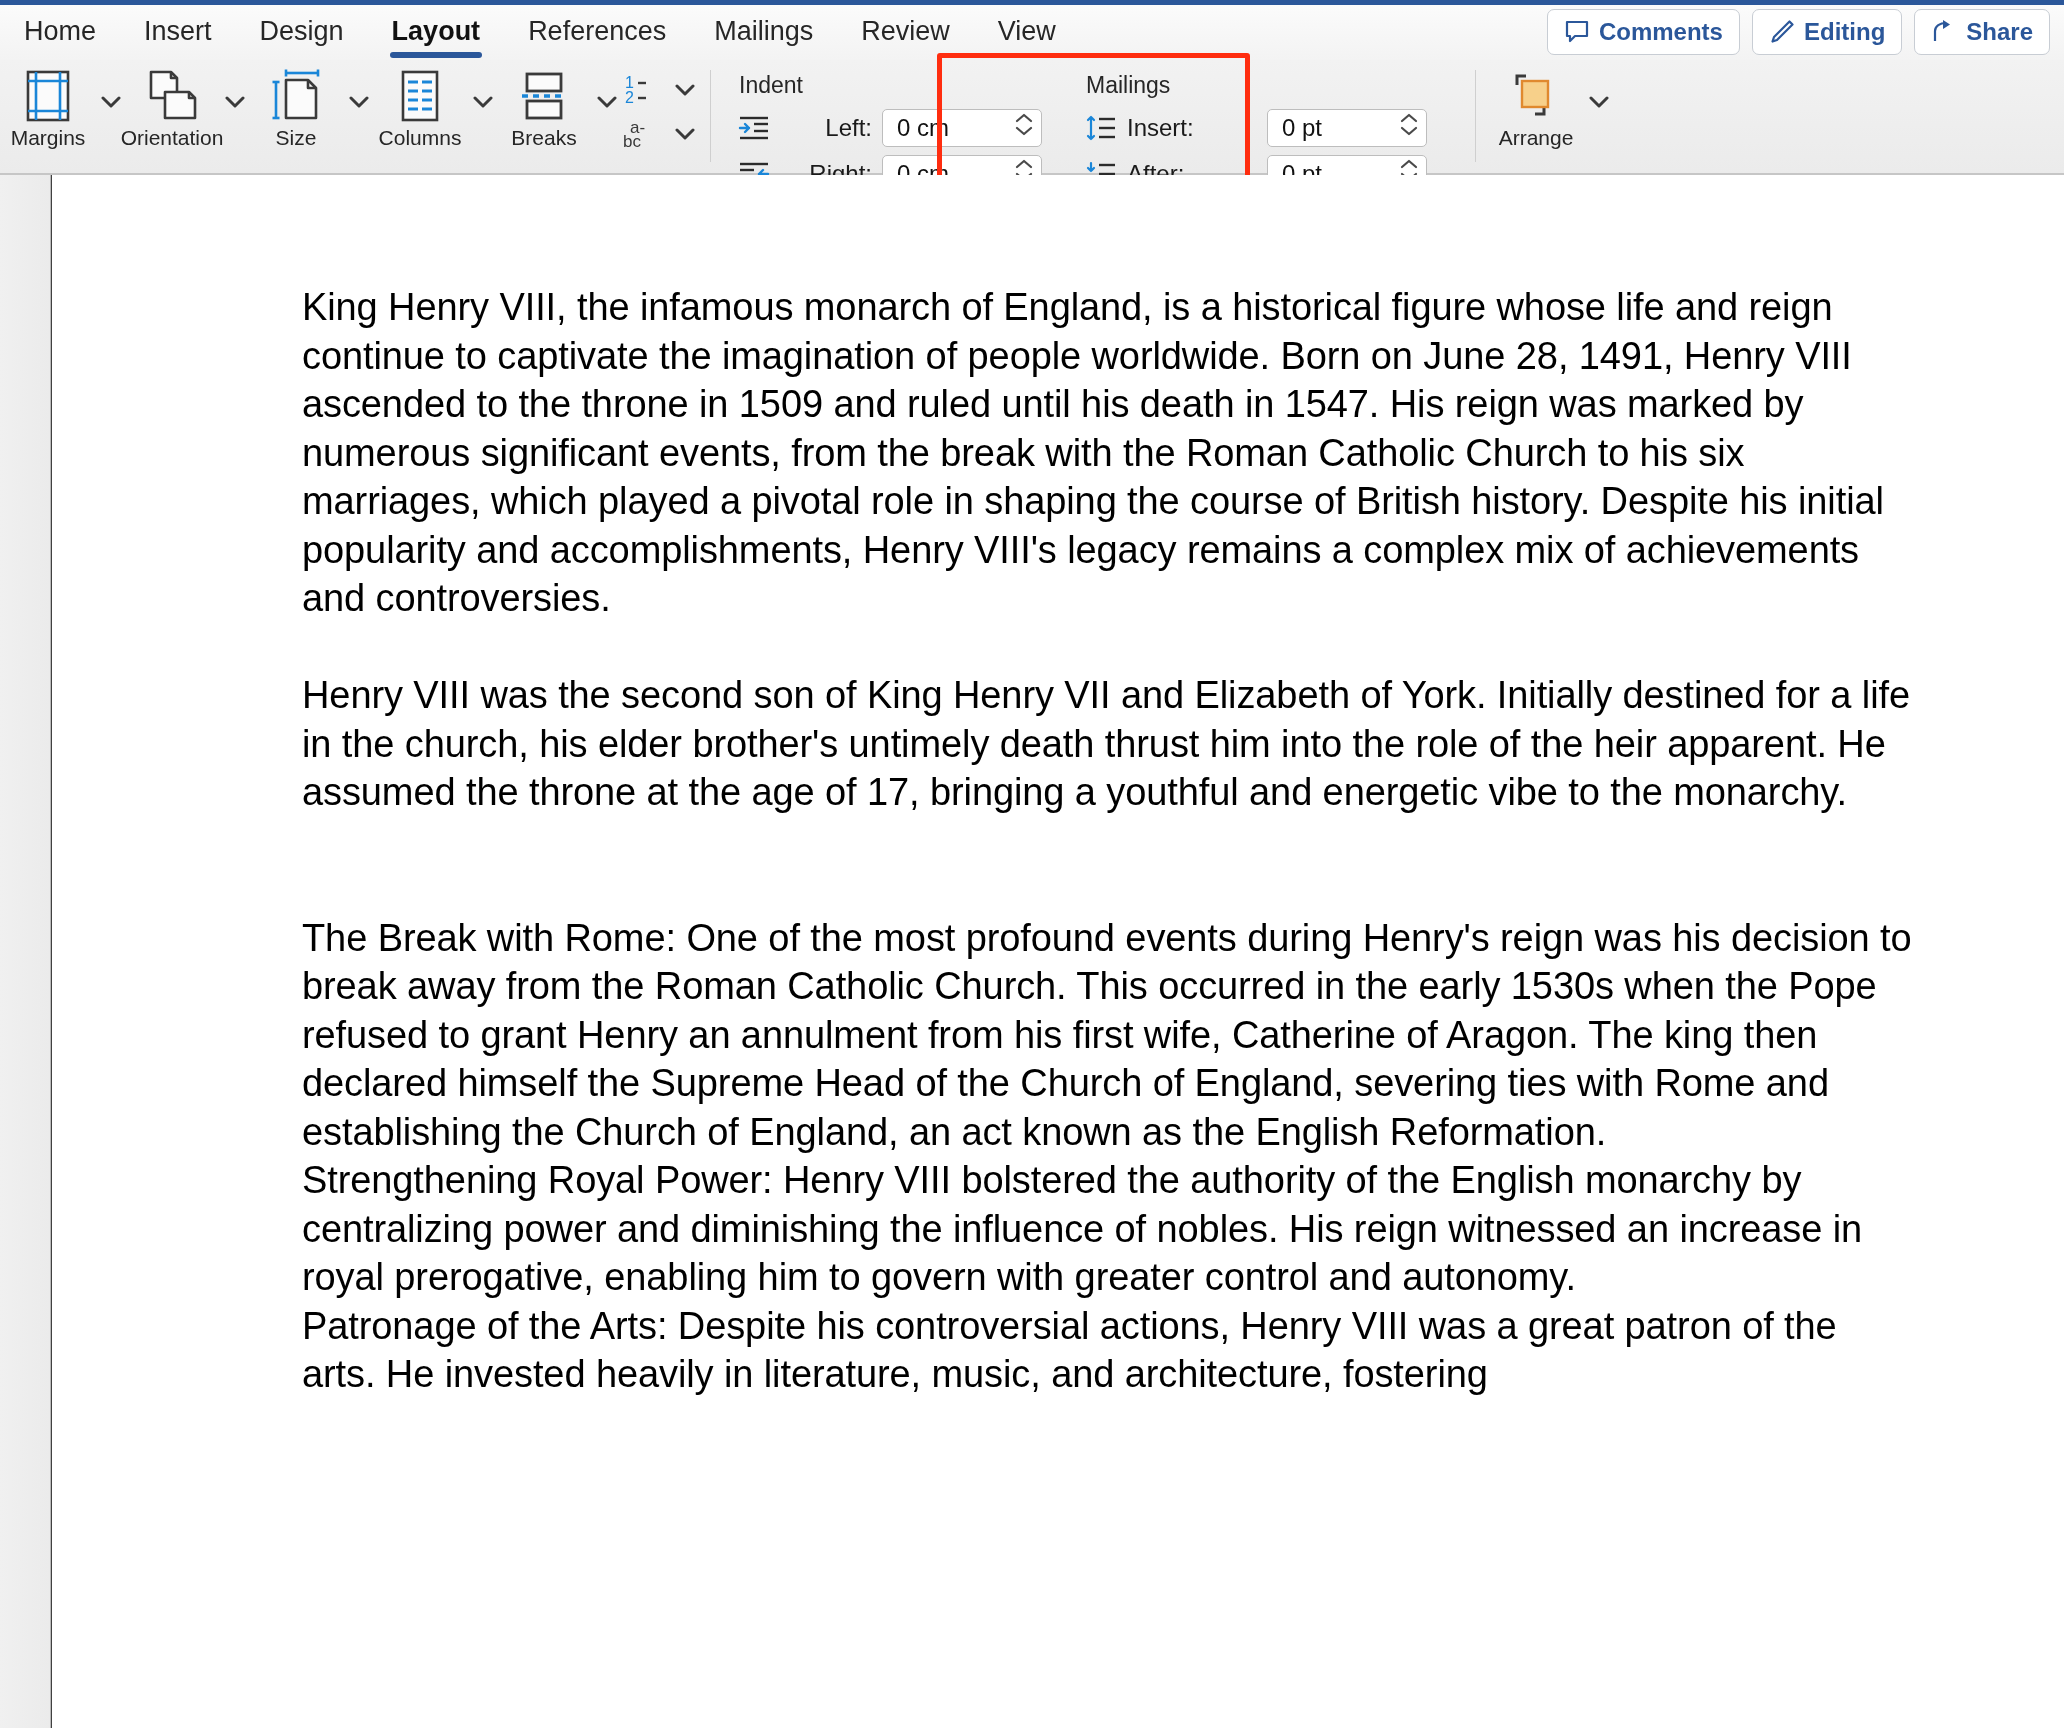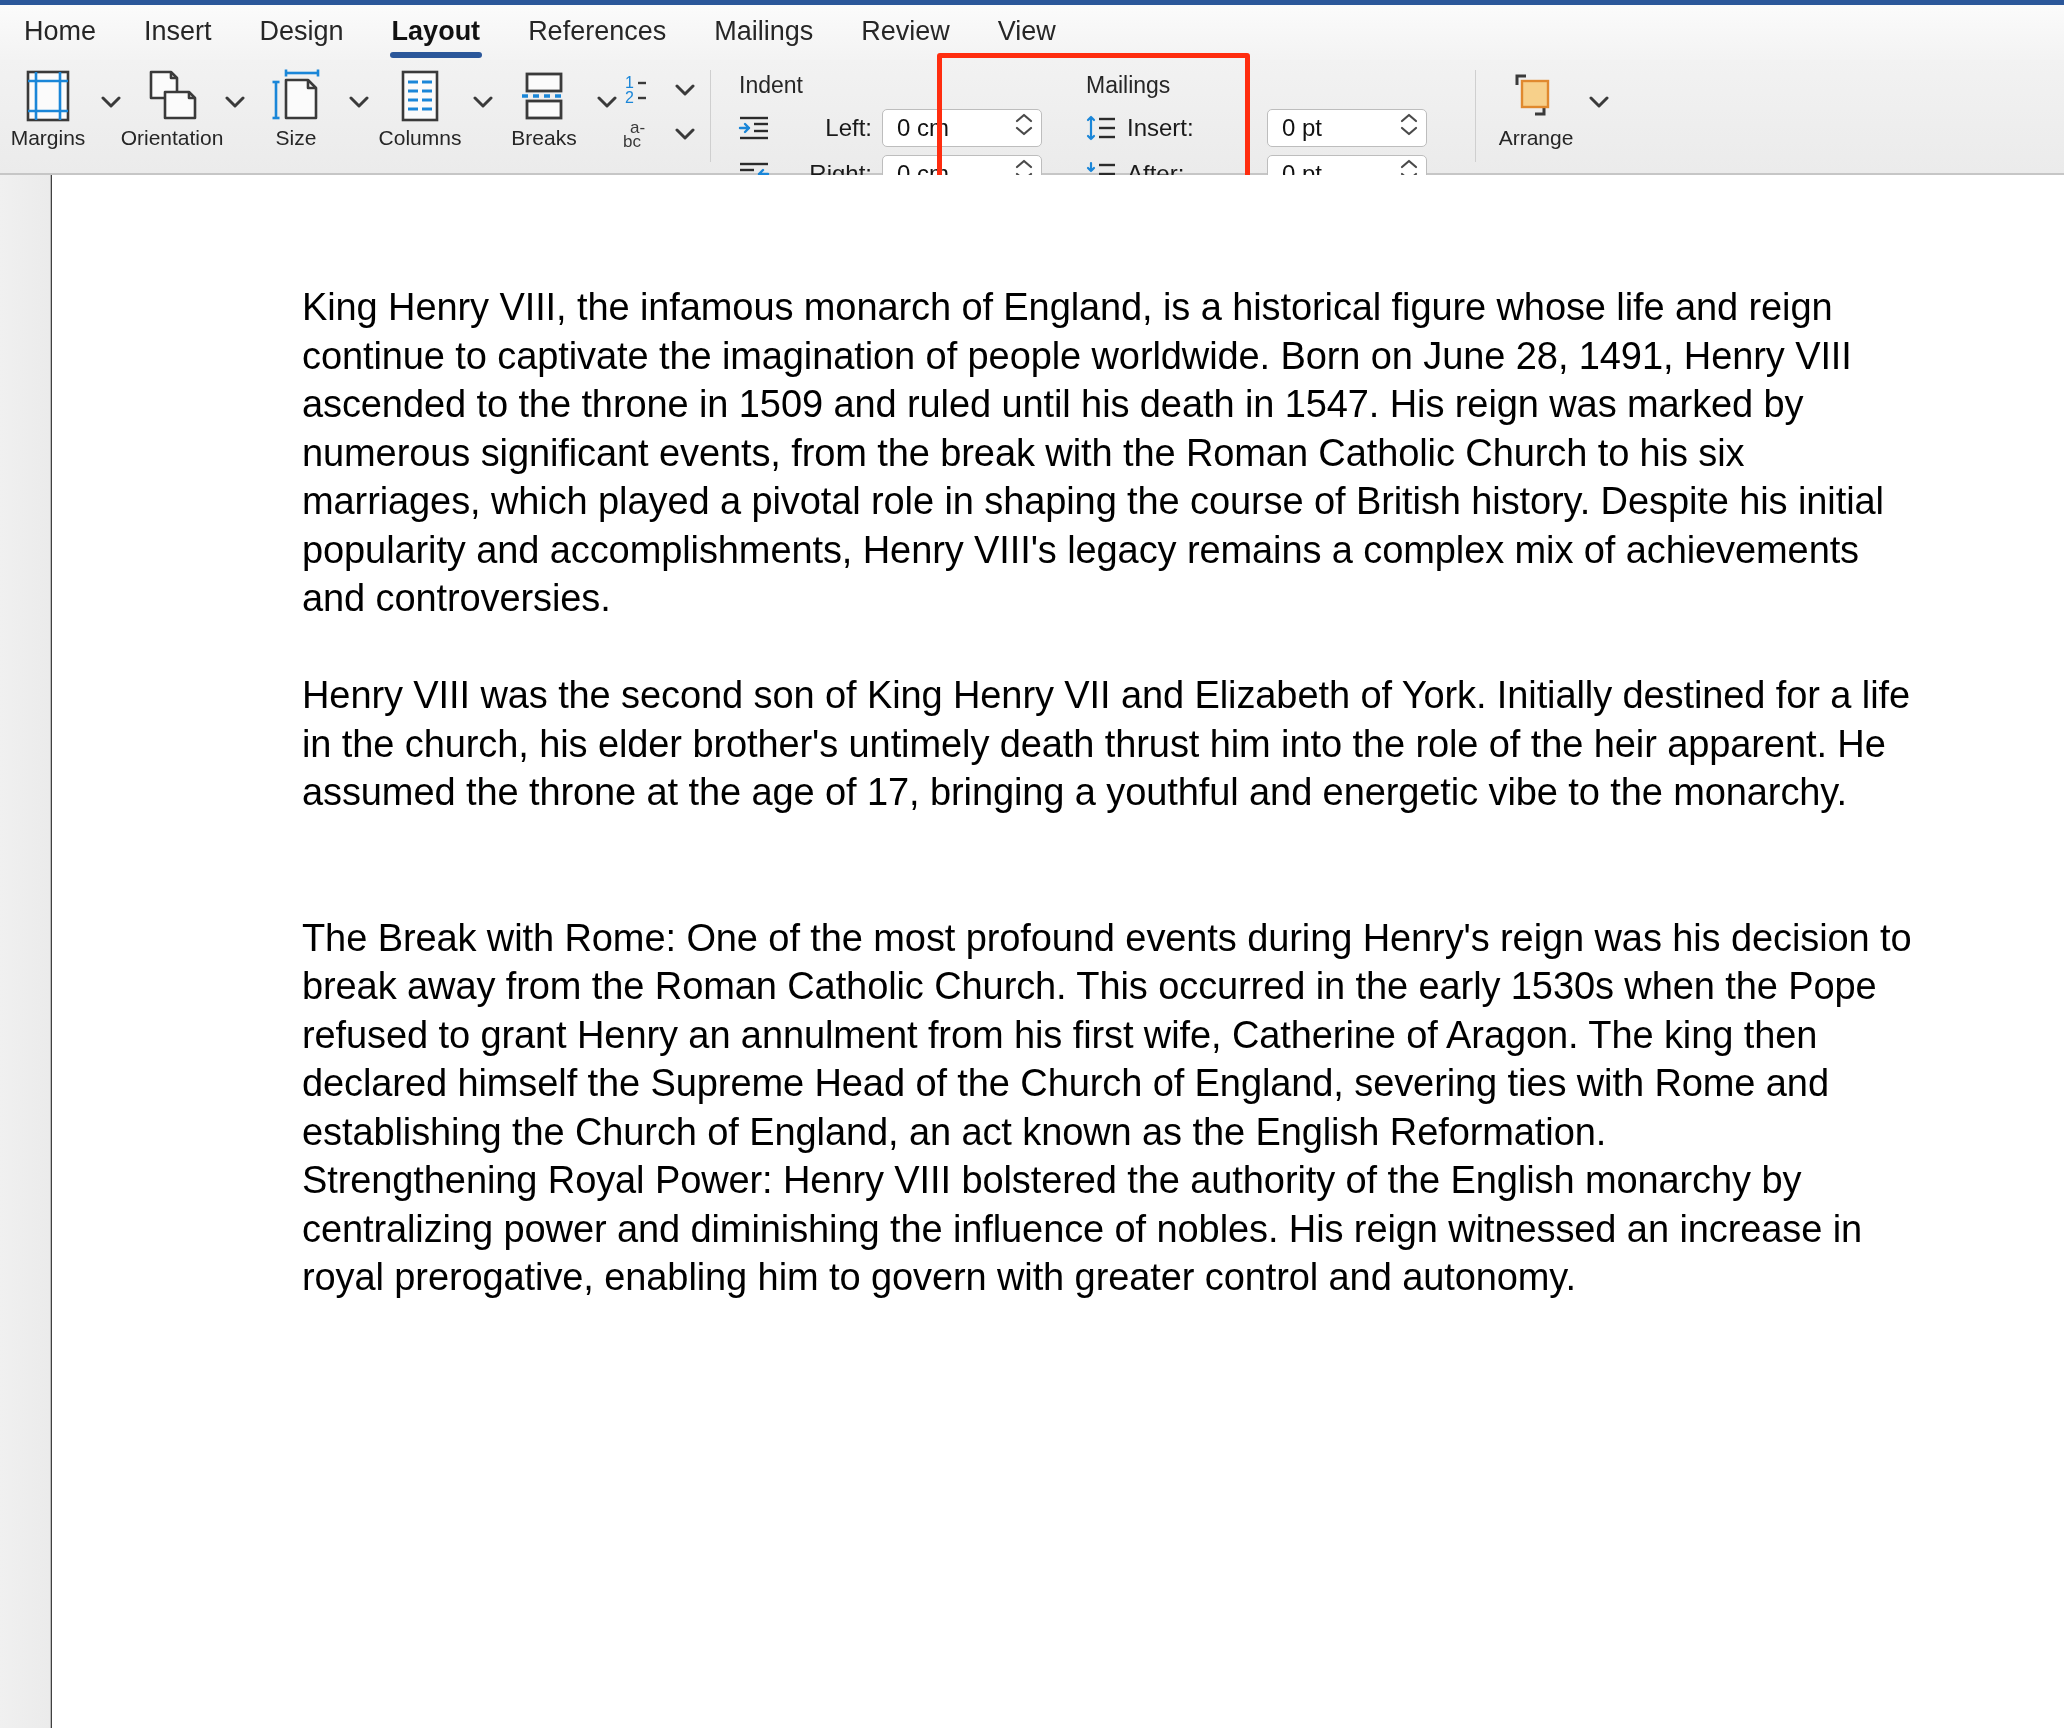--- a/index.html
+++ b/index.html
@@ -244,20 +244,51 @@
 
   <div class="tab"><span>Home</span></div>
   <div class="tab"><span>Insert</span></div>
   <div class="tab"><span>Design</span></div>
   <div class="tab active"><span>Layout</span></div>
   <div class="tab"><span>References</span></div>
   <div class="tab"><span>Mailings</span></div>
   <div class="tab"><span>Review</span></div>
   <div class="tab"><span>View</span></div>
 
+  <div class="tab-right">
+
+    <div class="chipbtn">
+      <span>
+        <svg width="26" height="26" viewBox="0 0 26 26">
+          <path d="M3 3 H23 V17 H11 L6 22 V17 H3 Z" fill="none" stroke="#2b579a" stroke-width="2.2" stroke-linejoin="round"></path>
+        </svg>
+      </span>
+      <span>Comments</span>
+    </div>
+
+    <div class="chipbtn">
+      <span>
+        <svg width="26" height="26" viewBox="0 0 26 26">
+          <path d="M20.5 2.5 L23.5 5.5 L8 21 L3.5 22.5 L5 18 Z" fill="none" stroke="#2b579a" stroke-width="2.2" stroke-linejoin="round"></path>
+        </svg>
+      </span>
+      <span>Editing</span>
+    </div>
+
+    <div class="chipbtn">
+      <span>
+        <svg width="26" height="26" viewBox="0 0 26 26">
+          <path d="M4 22 V12 C4 7 9 4 15 4" fill="none" stroke="#2b579a" stroke-width="2.2" stroke-linejoin="round"></path>
+          <path d="M12 1 L19 5.5 L12 10 Z" fill="#2b579a"></path>
+        </svg>
+      </span>
+      <span>Share</span>
+    </div>
+
+  </div>
 </div>
 
 <div class="ribbon">
 
   <div class="grp">
 
     <div class="withcaret">
       <div class="bigbtn">
         <span class="ico">
           <svg width="54" height="56" viewBox="0 0 54 56">
@@ -529,15 +560,16 @@
   <div class="gutter"></div>
   <div class="page">
     <div class="doctext">
       <p>King Henry VIII, the infamous monarch of England, is a historical figure whose life and reign continue to captivate the imagination of people worldwide. Born on June 28, 1491, Henry VIII ascended to the throne in 1509 and ruled until his death in 1547. His reign was marked by numerous significant events, from the break with the Roman Catholic Church to his six marriages, which played a pivotal role in shaping the course of British history. Despite his initial popularity and accomplishments, Henry VIII's legacy remains a complex mix of achievements and controversies.</p>
       <p class="blank"></p>
       <p>Henry VIII was the second son of King Henry VII and Elizabeth of York. Initially destined for a life in the church, his elder brother's untimely death thrust him into the role of the heir apparent. He assumed the throne at the age of 17, bringing a youthful and energetic vibe to the monarchy.</p>
       <p class="blank"></p>
       <p class="blank"></p>
       <p>The Break with Rome: One of the most profound events during Henry's reign was his decision to break away from the Roman Catholic Church. This occurred in the early 1530s when the Pope refused to grant Henry an annulment from his first wife, Catherine of Aragon. The king then declared himself the Supreme Head of the Church of England, severing ties with Rome and establishing the Church of England, an act known as the English Reformation.</p>
       <p>Strengthening Royal Power: Henry VIII bolstered the authority of the English monarchy by centralizing power and diminishing the influence of nobles. His reign witnessed an increase in royal prerogative, enabling him to govern with greater control and autonomy.</p>
+      <p>Patronage of the Arts: Despite his controversial actions, Henry VIII was a great patron of the arts. He invested heavily in literature, music, and architecture, fostering</p>
     </div>
   </div>
 </div>
 
 </body></html>

